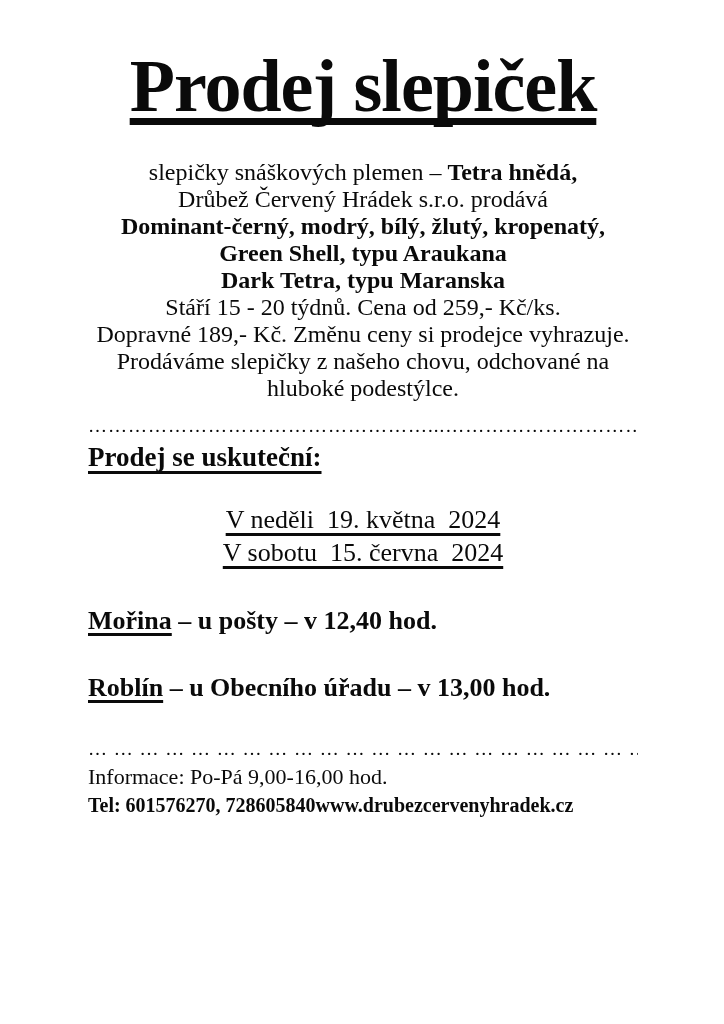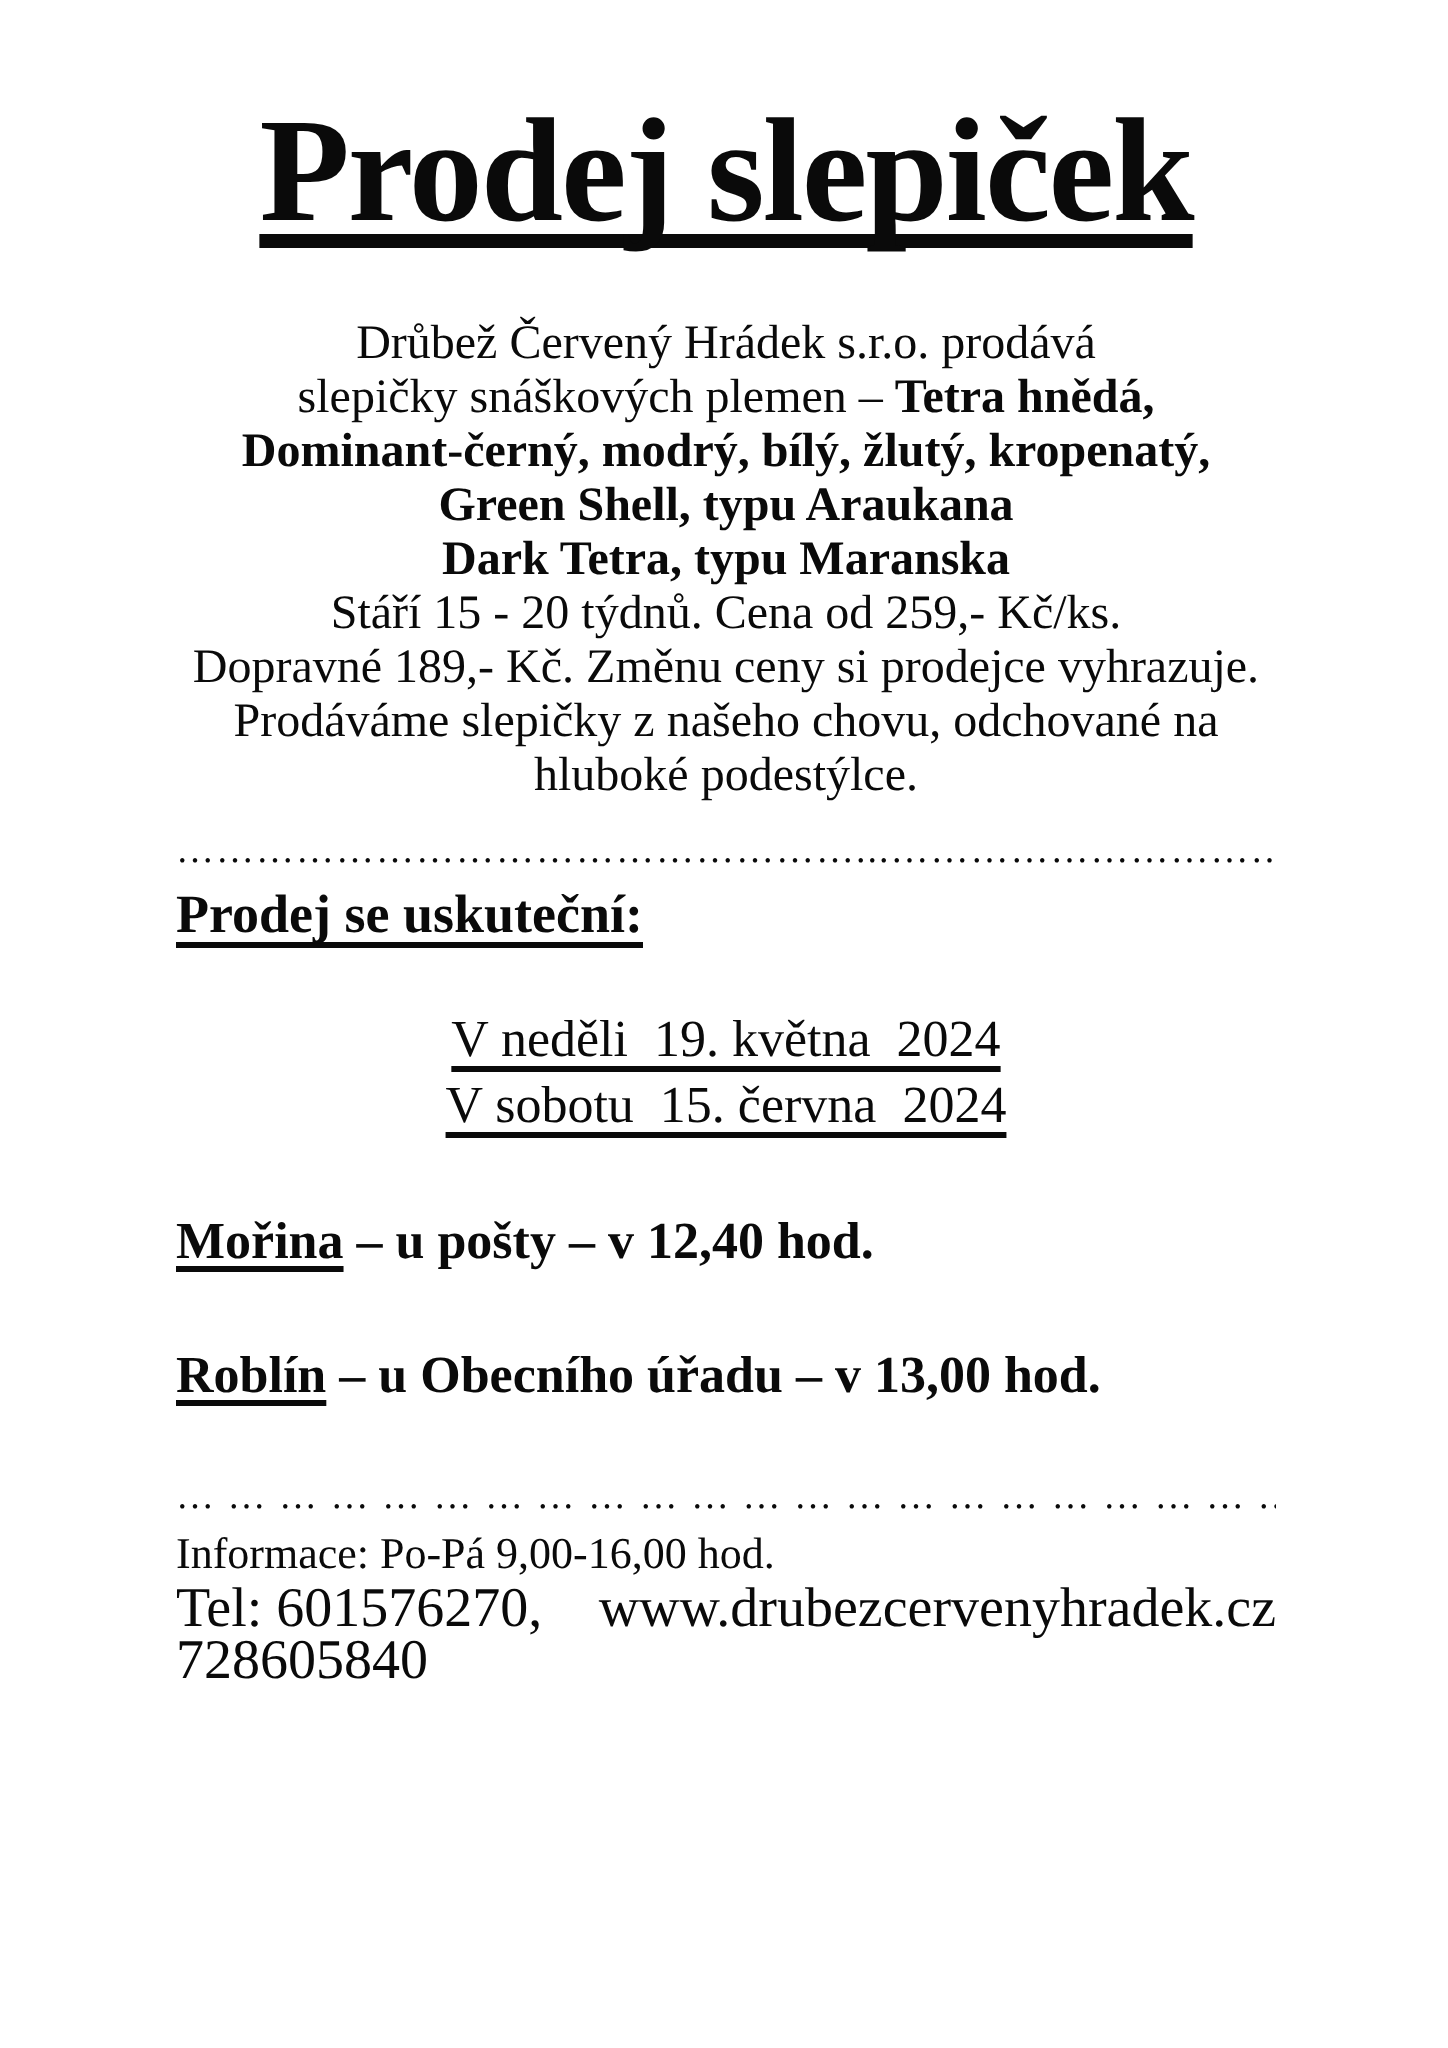--- a/index.html
+++ b/index.html
@@ -95,37 +95,38 @@
     line-height: 25px;
   }
   .dots-bottom { margin-top: 11px; }
   .info-line {
     margin: 5px 0 0 0;
     font-size: 22px;
     line-height: 26px;
   }
   .tel-line {
     margin-top: 2px;
-    font-size: 28px;
+    font-size: 20px;
     line-height: 26px;
     display: flex;
     justify-content: flex-start;
     align-items: baseline;
+    font-weight: bold;
   }
 </style>
 </head>
 <body>
 
 <div class="page">
 
   <h1 class="title">Prodej slepiček</h1>
 
   <div class="intro">
+    <div><span>slepičky snáškových plemen – </span><span class="b">Tetra hnědá,</span></div>
     <div>Drůbež Červený Hrádek s.r.o. prodává</div>
-    <div><span>slepičky snáškových plemen – </span><span class="b">Tetra hnědá,</span></div>
     <div class="b">Dominant-černý, modrý, bílý, žlutý, kropenatý,</div>
     <div class="b">Green Shell, typu Araukana</div>
     <div class="b">Dark Tetra, typu Maranska</div>
     <div>Stáří 15 - 20 týdnů. Cena od 259,- Kč/ks.</div>
     <div>Dopravné 189,- Kč. Změnu ceny si prodejce vyhrazuje.</div>
     <div>Prodáváme slepičky z našeho chovu, odchované na</div>
     <div>hluboké podestýlce.</div>
   </div>
 
   <div class="dots">……………………………………………...……………………………………</div>

